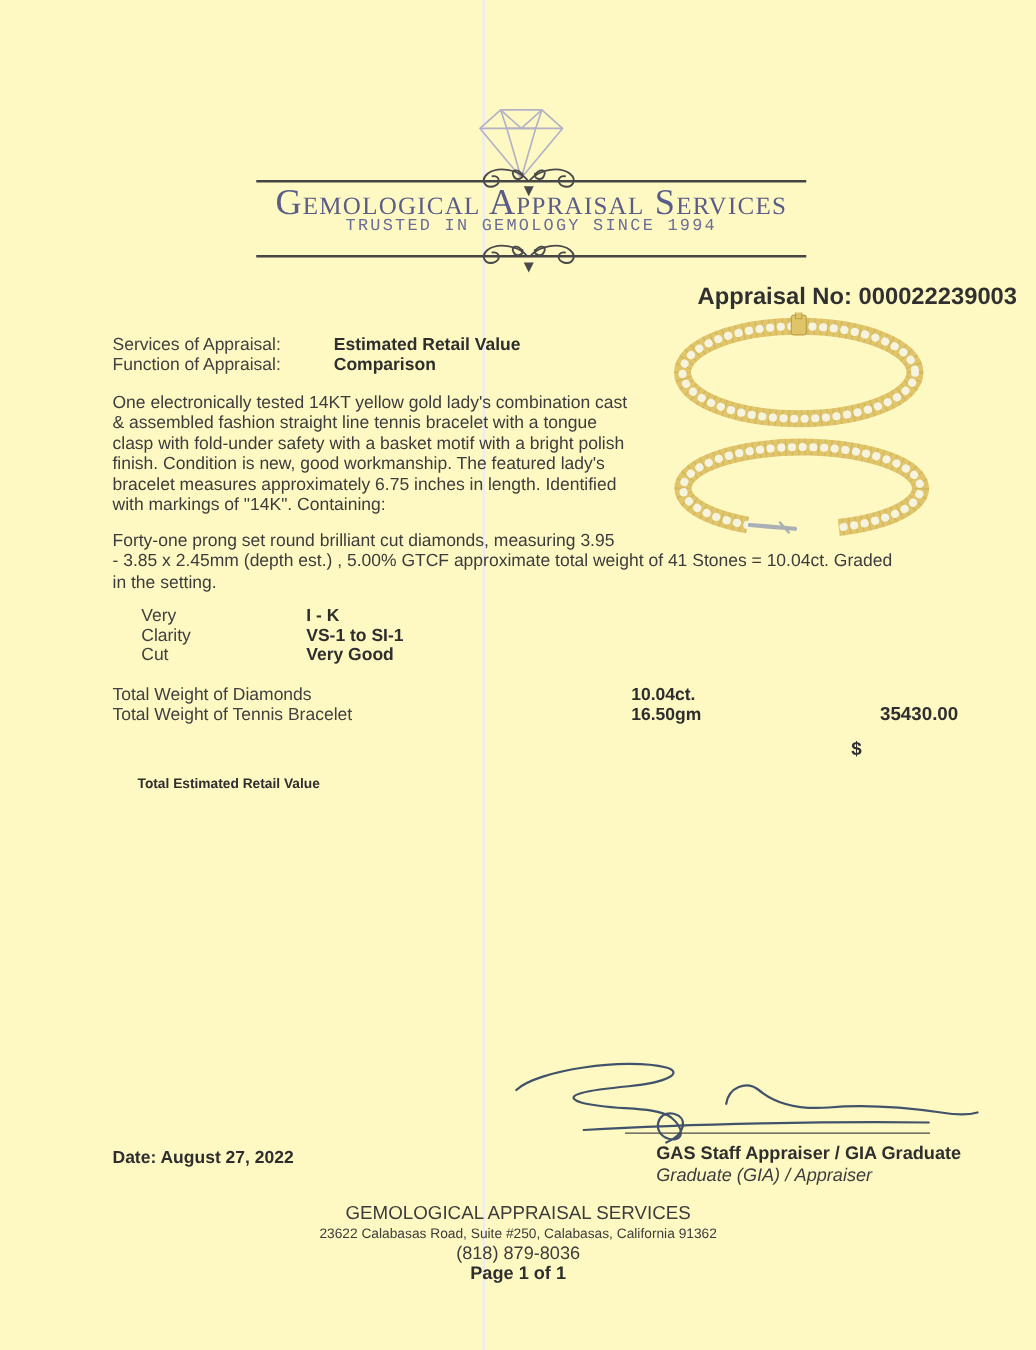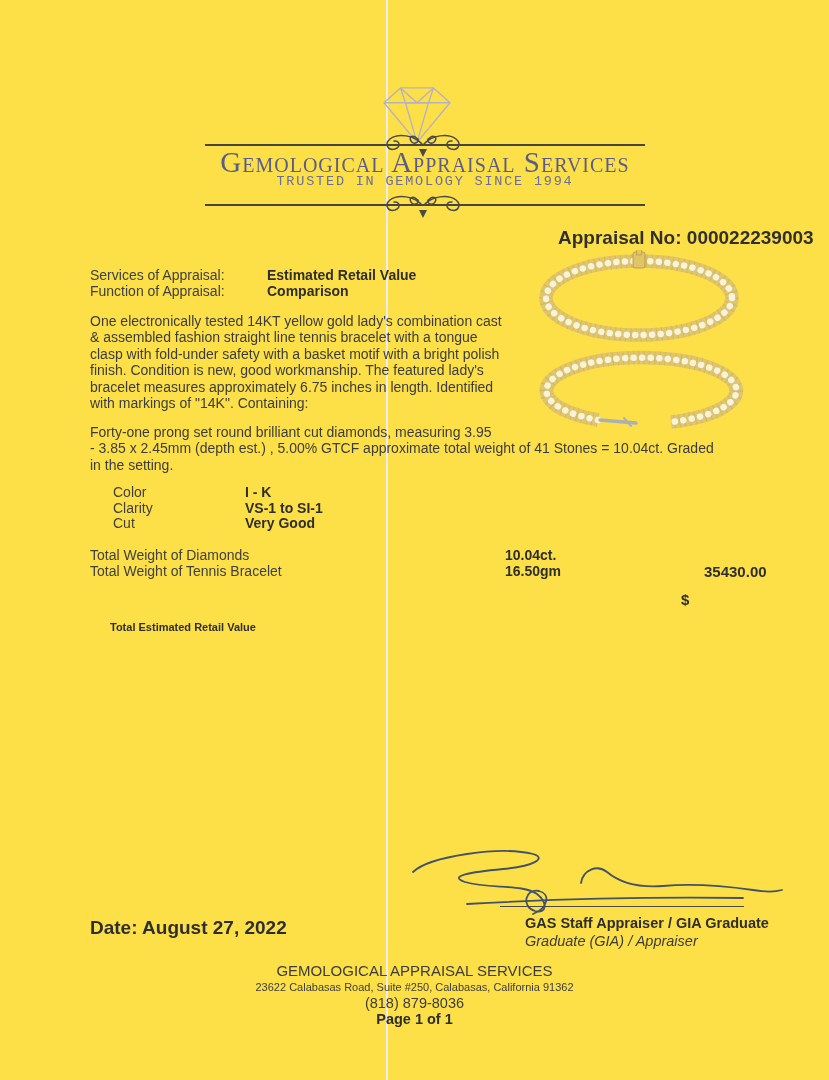--- a/index.html
+++ b/index.html
@@ -1,20 +1,20 @@
 <!DOCTYPE html>
 <html><head>
 <meta charset="utf-8">
 <style>
   html,body{margin:0;padding:0;background:#ffffff;}
   .page{
     position:relative;
     width:829px;height:1080px;
     margin:0 auto;
-    background:#fde047;
+    background:#fef9c3;
     font-family:"Liberation Sans", sans-serif;
     color:#3c3c3c;
     overflow:hidden;
   }
   .fold-line{
     position:absolute;left:386px;top:0;width:2px;height:100%;
     background:#ededf1;
   }
   
   .logo-diamond{position:absolute;left:373px;top:78px;}
@@ -51,21 +51,21 @@
     position:absolute;font-size:14px;line-height:16.4px;color:#3c3c3c;
     white-space:pre-line;
   }
   #para1{left:90px;top:313px;width:445px;}
   #para2{left:90px;top:424px;width:660px;}
   
   .photo{position:absolute;left:528px;top:250px;}
   
   .sig-line{position:absolute;left:500px;top:906px;width:244px;height:0;border-top:1.6px solid #4a4a4a;}
   .sig-svg{position:absolute;left:385px;top:834px;}
-  .date-line{position:absolute;left:90px;top:917px;font-size:19px;font-weight:bold;color:#2e2e2e;}
+  .date-line{position:absolute;left:90px;top:917px;font-size:14px;font-weight:bold;color:#2e2e2e;}
   .signer-title{position:absolute;left:525px;top:915px;font-size:14.5px;font-weight:bold;color:#2e2e2e;}
   .signer-sub{position:absolute;left:525px;top:933px;font-size:14.5px;font-style:italic;color:#3c3c3c;}
   
   .footer{position:absolute;left:0;top:963px;width:829px;text-align:center;line-height:16px;}
   .footer div{margin:0 auto;}
   .f-company{font-size:15px;color:#3c3c3c;}
   .f-address{font-size:11px;color:#3c3c3c;}
   .f-phone{font-size:14.5px;color:#3c3c3c;}
   .f-page{font-size:14.5px;font-weight:bold;color:#2e2e2e;}
 </style>
@@ -145,21 +145,21 @@
 
     <g>
       <path d="M 70 170 A 95 33 0 1 1 143 172" fill="none" stroke="#e0c56a" stroke-width="13.5"></path>
       <path d="M 70 170 A 95 33 0 1 1 143 172" fill="none" stroke="#bd9f47" stroke-width="13.5" stroke-dasharray="1 4.2" opacity="0.33"></path>
       <path d="M 70 170 A 95 33 0 1 1 143 172" fill="none" stroke="#f6f3de" stroke-width="6.5" stroke-dasharray="0.1 8.4" stroke-linecap="round"></path>
       <path d="M 72 170 L 108 173" stroke="#aab0b5" stroke-width="3.4" stroke-linecap="round" fill="none"></path>
       <path d="M 96 168 L 103 176" stroke="#aab0b5" stroke-width="2" stroke-linecap="round" fill="none"></path>
     </g>
   </svg>
 
-  <span class="lbl" style="left:113px;top:484px;">Color</span>
+  <span class="lbl" style="left:113px;top:484px;">Very</span>
   <span class="val-b" style="left:225px;top:484px;">I - K</span>
   <span class="lbl" style="left:113px;top:499.5px;">Clarity</span>
   <span class="val-b" style="left:225px;top:499.5px;">VS-1 to SI-1</span>
   <span class="lbl" style="left:113px;top:515px;">Cut</span>
   <span class="val-b" style="left:225px;top:515px;">Very Good</span>
 
   <span class="lbl" style="left:90px;top:547px;text-align:right;">Total Weight of Diamonds</span>
   <span class="val-b" style="left:485px;top:547px;">10.04ct.</span>
   <span class="lbl" style="left:90px;top:562.5px;">Total Weight of Tennis Bracelet</span>
   <span class="val-b" style="left:485px;top:562.5px;">16.50gm</span>

